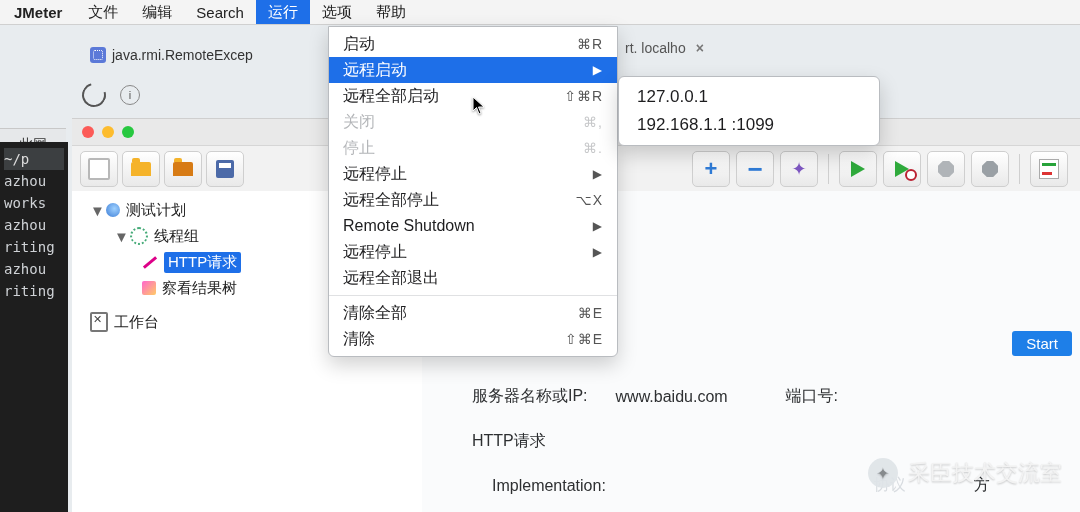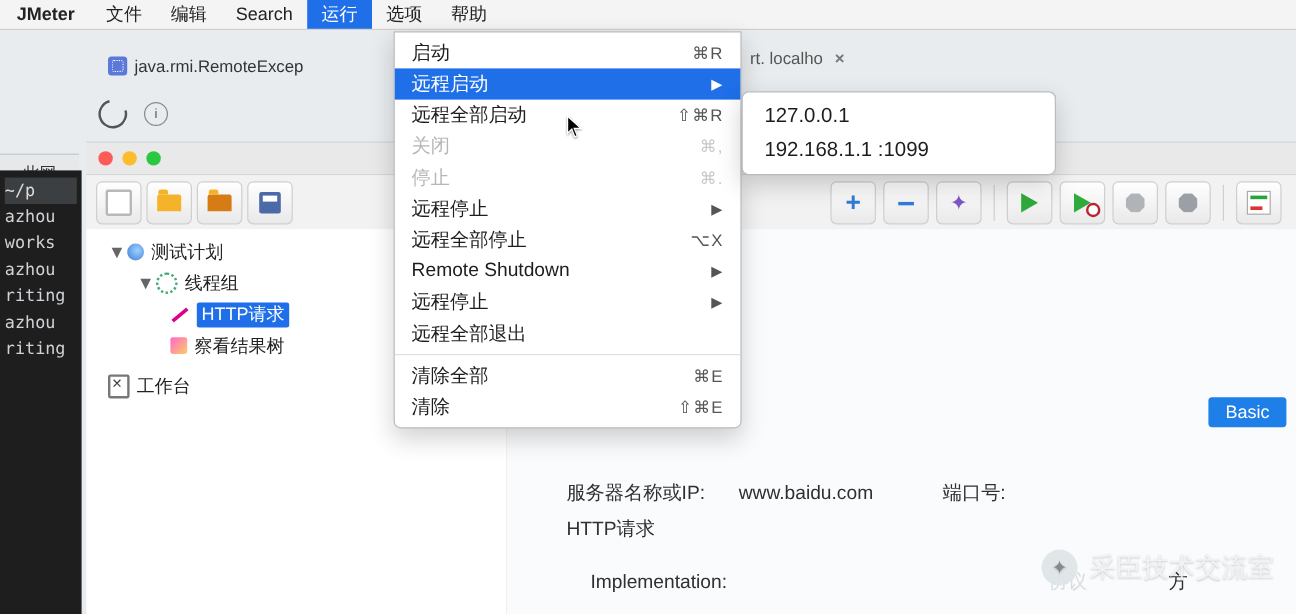--- a/index.html
+++ b/index.html
@@ -167,22 +167,22 @@
       <span style="width:14px;height:14px;background:linear-gradient(135deg,#f6c,#fc6);border-radius:2px"></span>
       <span>察看结果树</span>
     </div>
     <div class="row ind1" style="margin-top:8px">
       <span class="docx"></span>
       <span>工作台</span>
     </div>
   </div>
 
   <div class="rpane">
-    <div class="basic">Basic</div>
-    <div class="line" style="top:210px">
+    <div class="basic">Start</div>
+    <div class="line" style="top:195px">
       <span>服务器名称或IP:</span>
       <span>www.baidu.com</span>
       <span style="margin-left:30px">端口号:</span>
     </div>
     <div class="line" style="top:240px">
       <span>HTTP请求</span>
     </div>
     <div class="line" style="top:284px">
       <span style="margin-left:20px">Implementation:</span>
       <span style="margin-left:240px;color:#d8dce0">协议</span>

